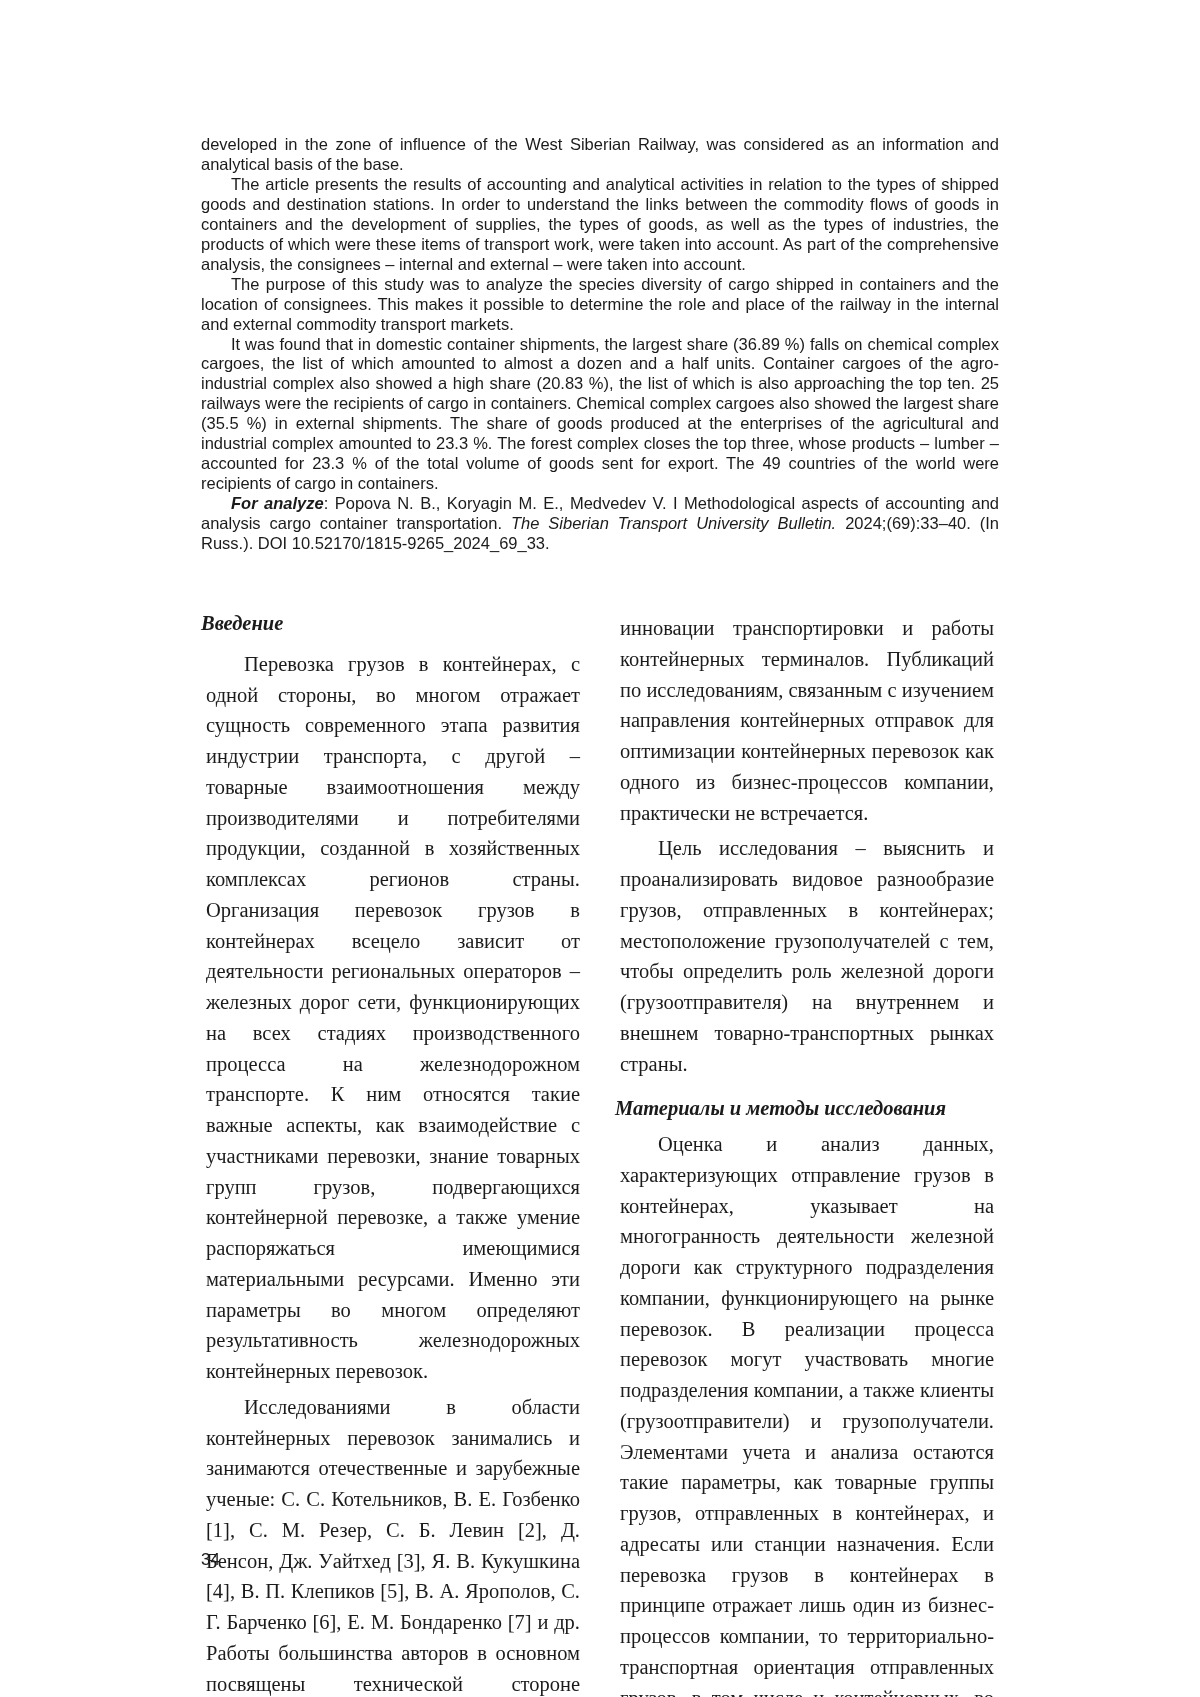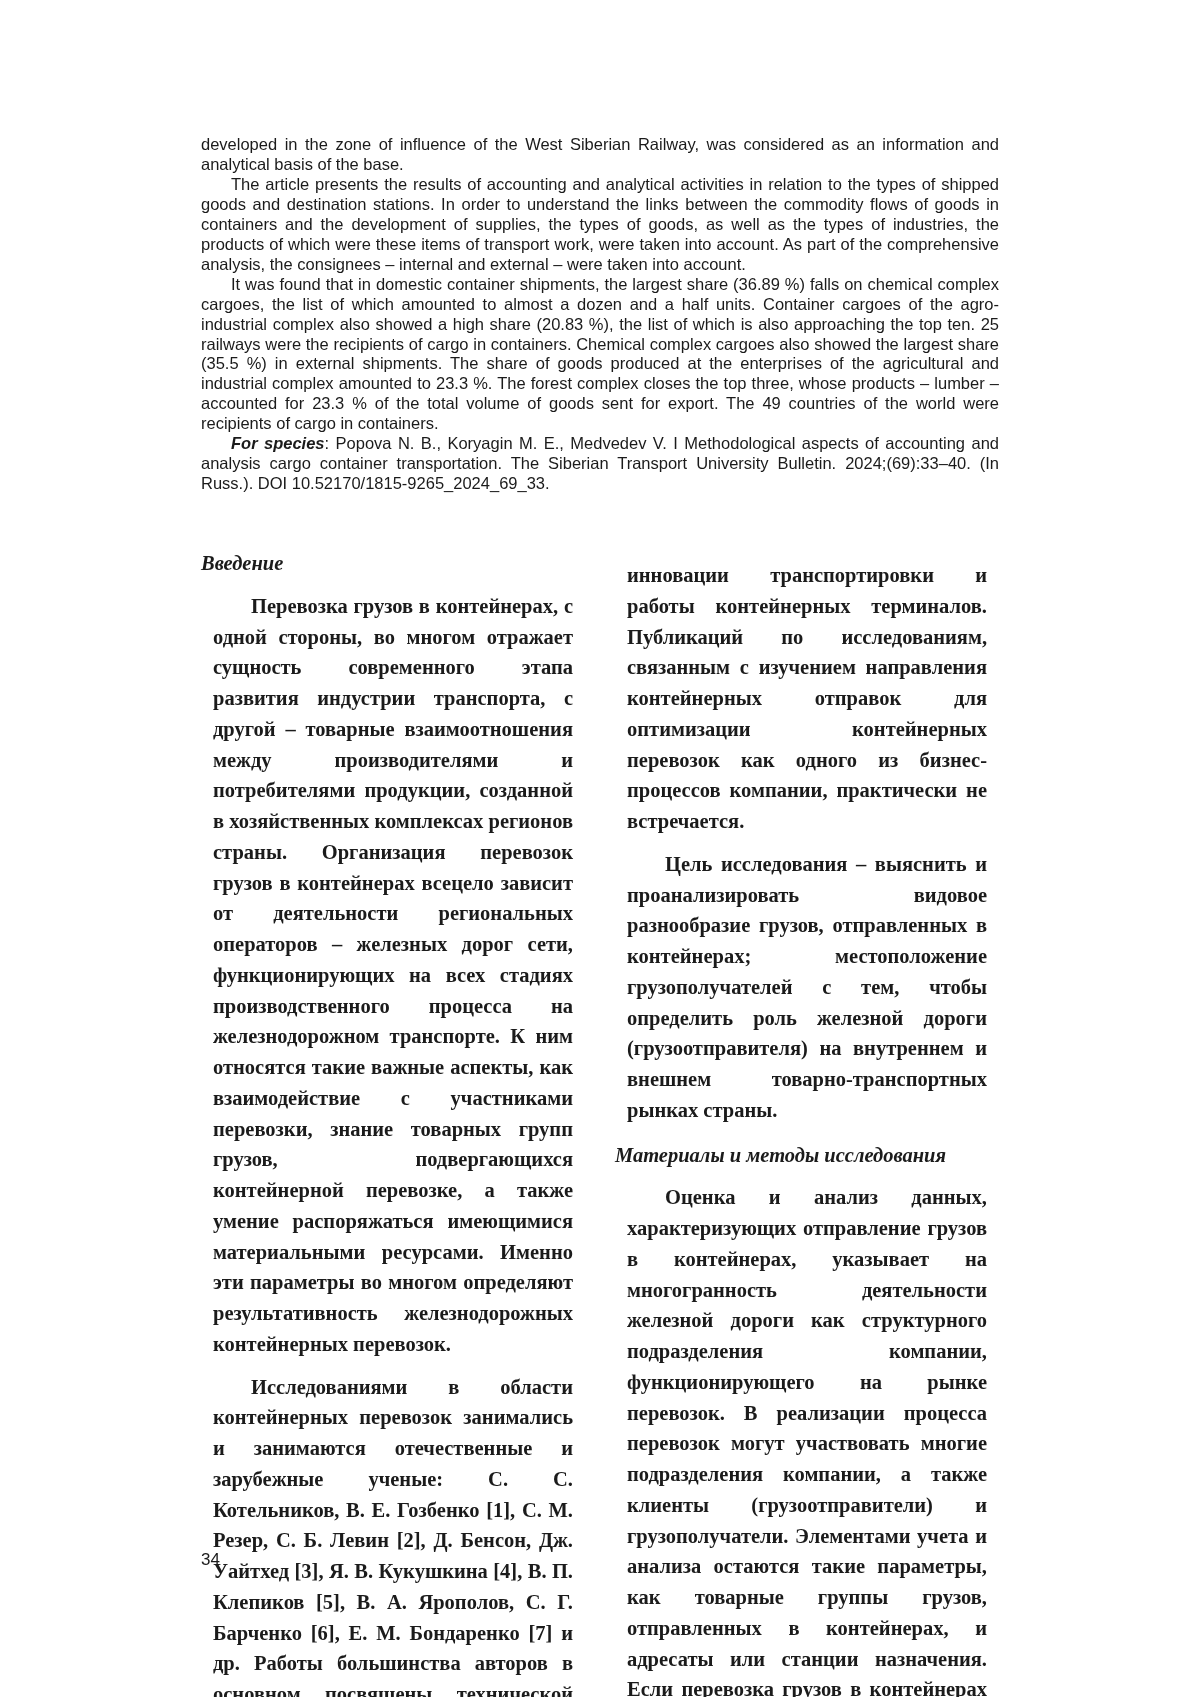--- a/index.html
+++ b/index.html
@@ -25,38 +25,37 @@
     line-height: 1.21;
     text-align: justify;
   }
   .abstract p {
     margin: 0;
   }
   .abstract p.indent {
     text-indent: 30px;
   }
   .bi { font-weight: bold; font-style: italic; }
-  .it { }
+  .it { font-style: italic; }
   
   .columns {
     display: flex;
     gap: 30px;
     margin-top: 54px;
     font-family: "Liberation Serif", serif;
     font-size: 20.5px;
     line-height: 1.5;
     text-align: justify;
   }
   .col {
     flex: 1 1 0;
     min-width: 0;
   }
   .col p {
-    margin: 12px;
-    font-weight: bold;
+    margin: 5px;
   }
   .col p.indent {
     text-indent: 38px;
   }
   .col h3 {
     margin: 0 0 10px 0;
     font-size: 20.5px;
     font-weight: bold;
     text-align: left;
     text-indent: 0;
@@ -78,22 +77,23 @@
   }
 </style>
 </head>
 <body>
 
 <div class="page">
 
   <div class="abstract">
     <p>developed in the zone of influence of the West Siberian Railway, was considered as an information and analytical basis of the base.</p>
     <p class="indent">The article presents the results of accounting and analytical activities in relation to the types of shipped goods and destination stations. In order to understand the links between the commodity flows of goods in containers and the development of supplies, the types of goods, as well as the types of industries, the products of which were these items of transport work, were taken into account. As part of the comprehensive analysis, the consignees – internal and external – were taken into account.</p>
+    <p class="indent">The purpose of this study was to analyze the species diversity of cargo shipped in containers and the location of consignees. This makes it possible to determine the role and place of the railway in the internal and external commodity transport markets.</p>
     <p class="indent">It was found that in domestic container shipments, the largest share (36.89 %) falls on chemical complex cargoes, the list of which amounted to almost a dozen and a half units. Container cargoes of the agro-industrial complex also showed a high share (20.83 %), the list of which is also approaching the top ten. 25 railways were the recipients of cargo in containers. Chemical complex cargoes also showed the largest share (35.5 %) in external shipments. The share of goods produced at the enterprises of the agricultural and industrial complex amounted to 23.3 %. The forest complex closes the top three, whose products – lumber – accounted for 23.3 % of the total volume of goods sent for export. The 49 countries of the world were recipients of cargo in containers.</p>
-    <p class="indent"><span class="bi">For species</span><span>: Popova N. B., Koryagin M. E., Medvedev V. I Methodological aspects of accounting and analysis cargo container transportation. </span><span class="it">The Siberian Transport University Bulletin.</span><span> 2024;(69):33–40. (In Russ.). DOI 10.52170/1815-9265_2024_69_33.</span></p>
+    <p class="indent"><span class="bi">For analyze</span><span>: Popova N. B., Koryagin M. E., Medvedev V. I Methodological aspects of accounting and analysis cargo container transportation. </span><span class="it">The Siberian Transport University Bulletin.</span><span> 2024;(69):33–40. (In Russ.). DOI 10.52170/1815-9265_2024_69_33.</span></p>
   </div>
 
   <div class="columns">
 
     <div class="col">
       <h3>Введение</h3>
       <p class="indent">Перевозка грузов в контейнерах, с одной стороны, во многом отражает сущность современного этапа развития индустрии транспорта, с другой – товарные взаимоотношения между производителями и потребителями продукции, созданной в хозяйственных комплексах регионов страны. Организация перевозок грузов в контейнерах всецело зависит от деятельности региональных операторов – железных дорог сети, функционирующих на всех стадиях производственного процесса на железнодорожном транспорте. К ним относятся такие важные аспекты, как взаимодействие с участниками перевозки, знание товарных групп грузов, подвергающихся контейнерной перевозке, а также умение распоряжаться имеющимися материальными ресурсами. Именно эти параметры во многом определяют результативность железнодорожных контейнерных перевозок.</p>
       <p class="indent">Исследованиями в области контейнерных перевозок занимались и занимаются отечественные и зарубежные ученые: С. С. Котельников, В. Е. Гозбенко [1], С. М. Резер, С. Б. Левин [2], Д. Бенсон, Дж. Уайтхед [3], Я. В. Кукушкина [4], В. П. Клепиков [5], В. А. Ярополов, С. Г. Барченко [6], Е. М. Бондаренко [7] и др. Работы большинства авторов в основном посвящены технической стороне реализации таких перевозок, поскольку преимущественно рассматривается тоннаж контейнеров либо технологические</p>
     </div>
 

